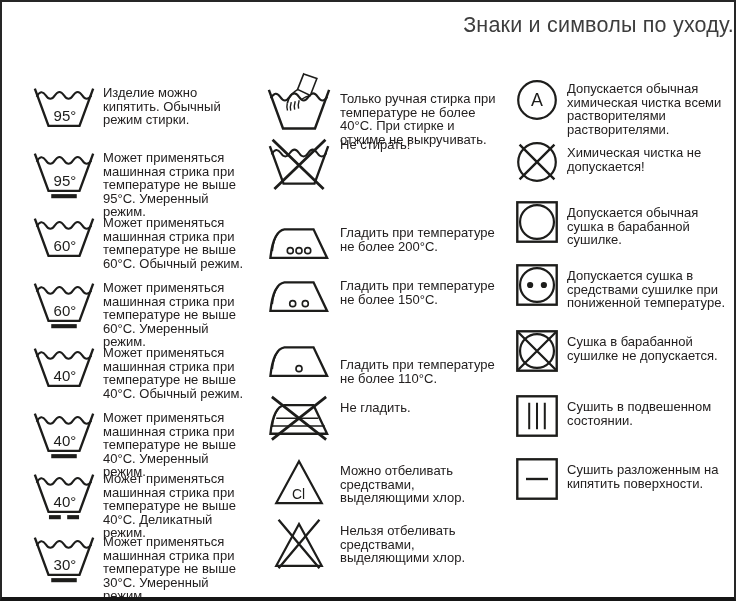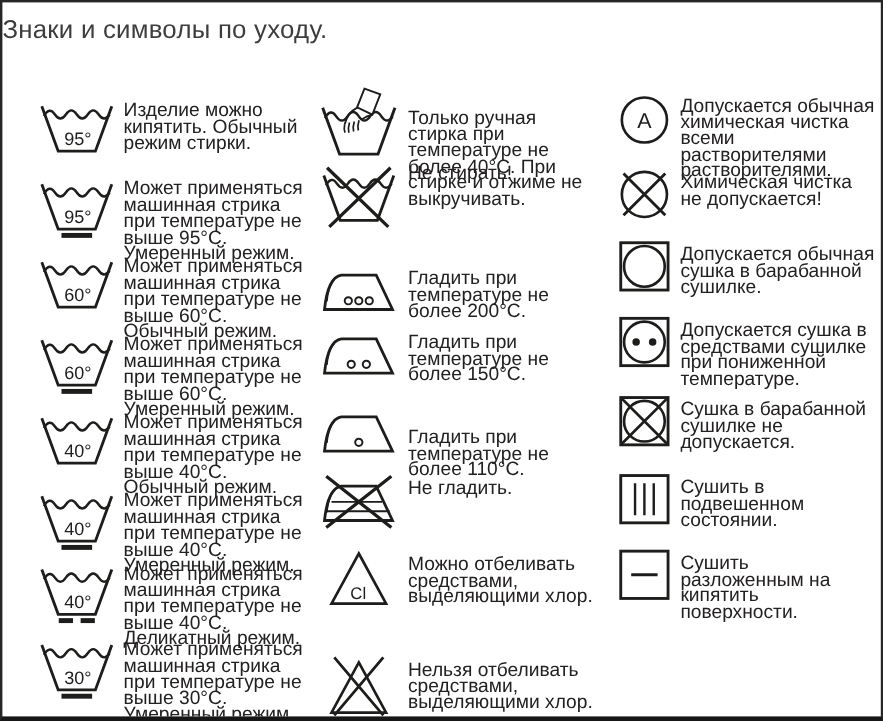--- a/index.html
+++ b/index.html
@@ -2,29 +2,29 @@
 <html><head>
 <meta charset="utf-8">
 <style>
   html,body{margin:0;padding:0;background:#e8e8e8;}
   .page{
     position:relative;width:736px;height:601px;background:#ffffff;
     border:2px solid #262626;border-bottom:4px solid #161616;box-sizing:border-box;
     font-family:"Liberation Sans",sans-serif;overflow:hidden;
   }
   .title{
-    position:absolute;top:11px;left:0;width:100%;text-align:left;
+    position:absolute;top:11px;left:0;width:100%;text-align:right;
     font-size:21.5px;color:#3d3d3d;letter-spacing:.2px;
   }
   .row{position:absolute;display:flex;align-items:flex-start;}
   .sym{flex:none;display:flex;justify-content:center;}
   .c1{left:29px}.c1 .sym{width:66px}.c1 .txt{width:150px}
   .c2{left:262px}.c2 .sym{width:70px}.c2 .txt{width:158px}
   .c3{left:511px}.c3 .sym{width:48px}.c3 .txt{width:162px}
-  .txt{margin-left:6px;margin-top:2px;font-size:16px;line-height:13.6px;color:#232020;}
+  .txt{margin-left:6px;margin-top:2px;font-size:13px;line-height:13.6px;color:#232020;}
   .c2 .txt,.c3 .txt{margin-top:6px}
   svg{display:block}
   .tubT{font-family:"Liberation Sans",sans-serif;font-size:16.5px;fill:#1d1d1b;text-anchor:middle}
   .symT{font-family:"Liberation Sans",sans-serif;font-size:15px;fill:#1d1d1b;text-anchor:middle}
   .aT{font-family:"Liberation Sans",sans-serif;font-size:19.5px;fill:#1d1d1b;text-anchor:middle}
 </style>
 </head>
 <body>
 
 <svg width="0" height="0" style="position:absolute">
@@ -198,21 +198,21 @@
   </div>
   <div class="row c2" style="top:456px">
     <div class="sym">
         <svg width="52" viewBox="0 0 56 52">
       <use href="#g-tri"></use>
           <text class="symT" x="27.5" y="44">Cl</text>
         </svg>
       </div>
     <div class="txt">Можно отбеливать средствами, выделяющими хлор.</div>
   </div>
-  <div class="row c2" style="top:544px">
+  <div class="row c2" style="top:516px">
     <div class="sym">
         <svg width="52" viewBox="0 0 56 56">
       <use href="#g-tri" y="3"></use>
       <path d="M6,2 L50,54 M50,2 L6,54" fill="none" stroke="#1d1d1b" stroke-width="2.5"></path>
         </svg>
       </div>
     <div class="txt">Нельзя отбеливать средствами, выделяющими хлор.</div>
   </div>
 
   <div class="row c3" style="top:76px">

